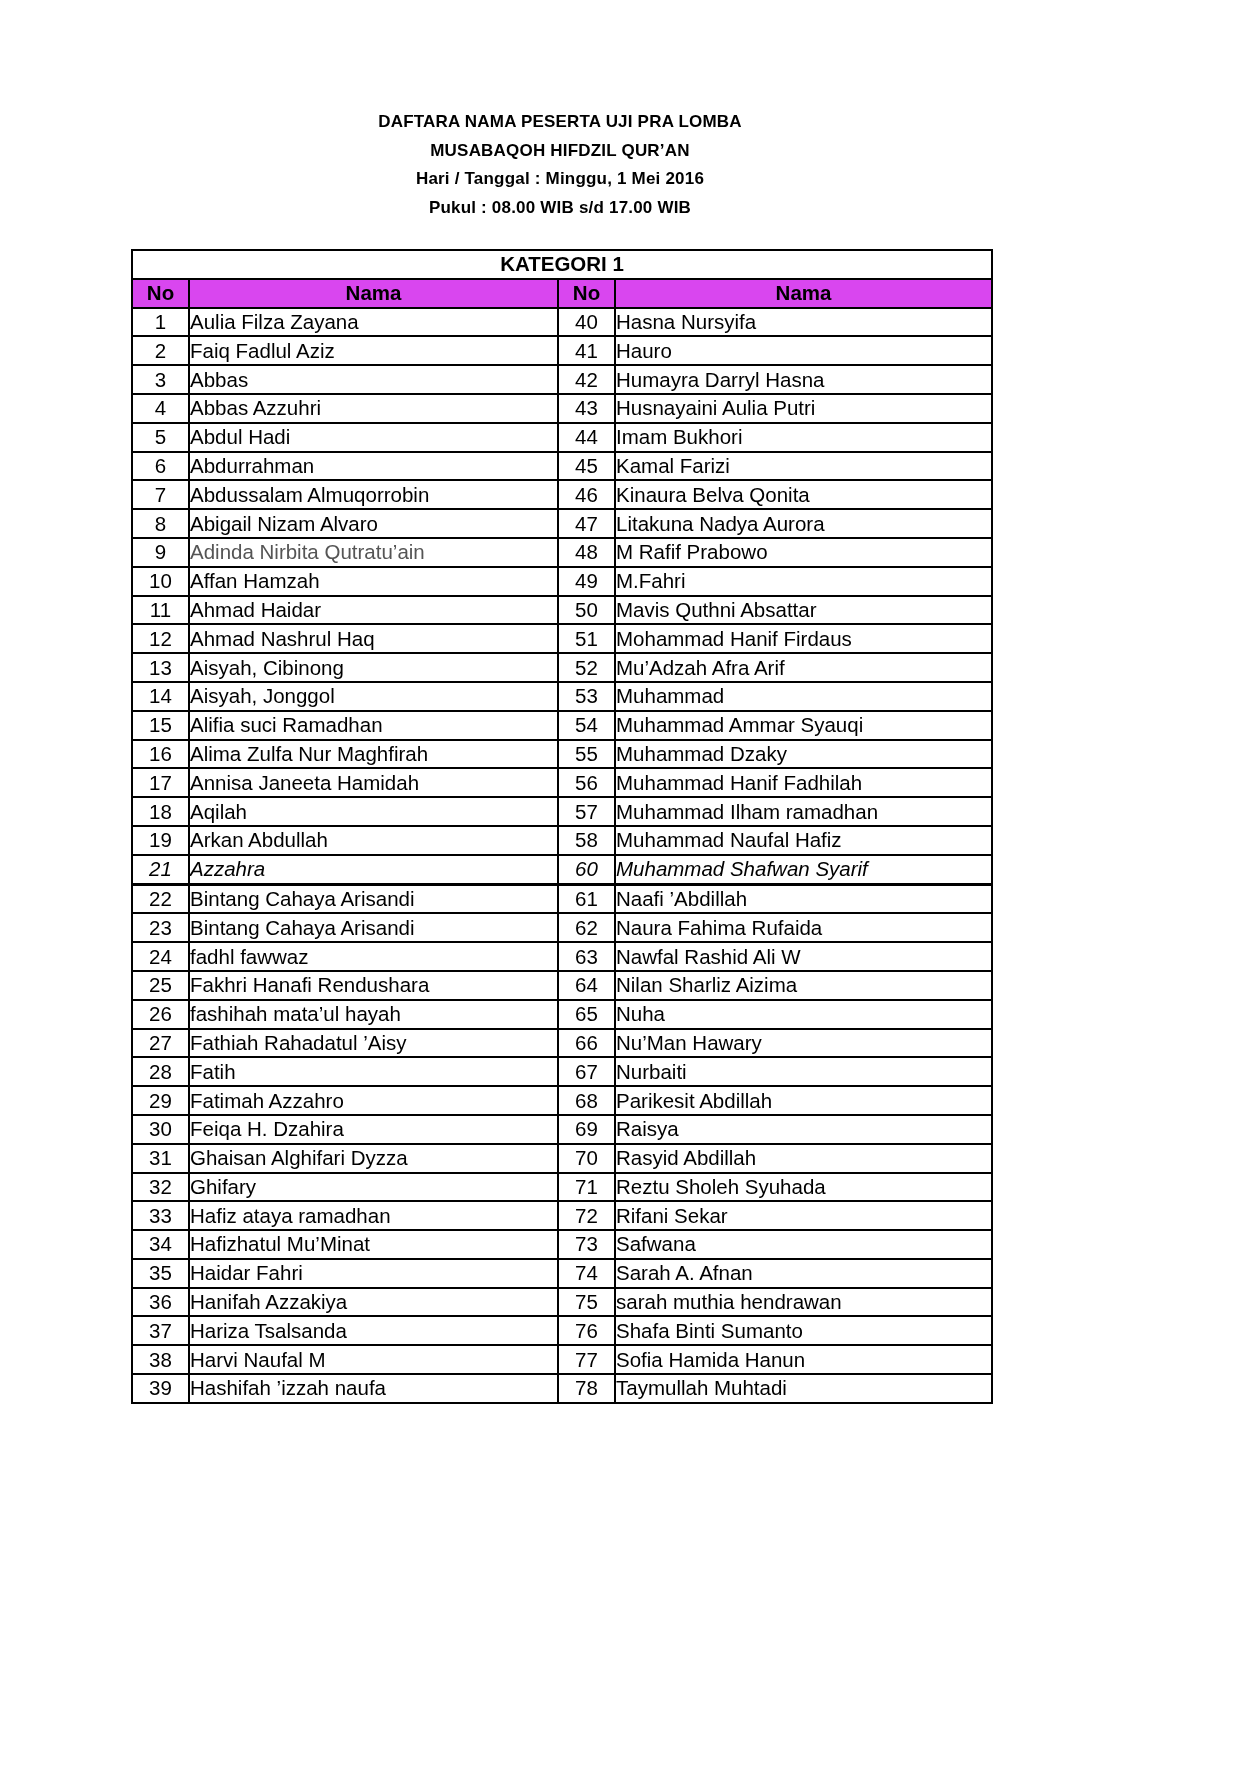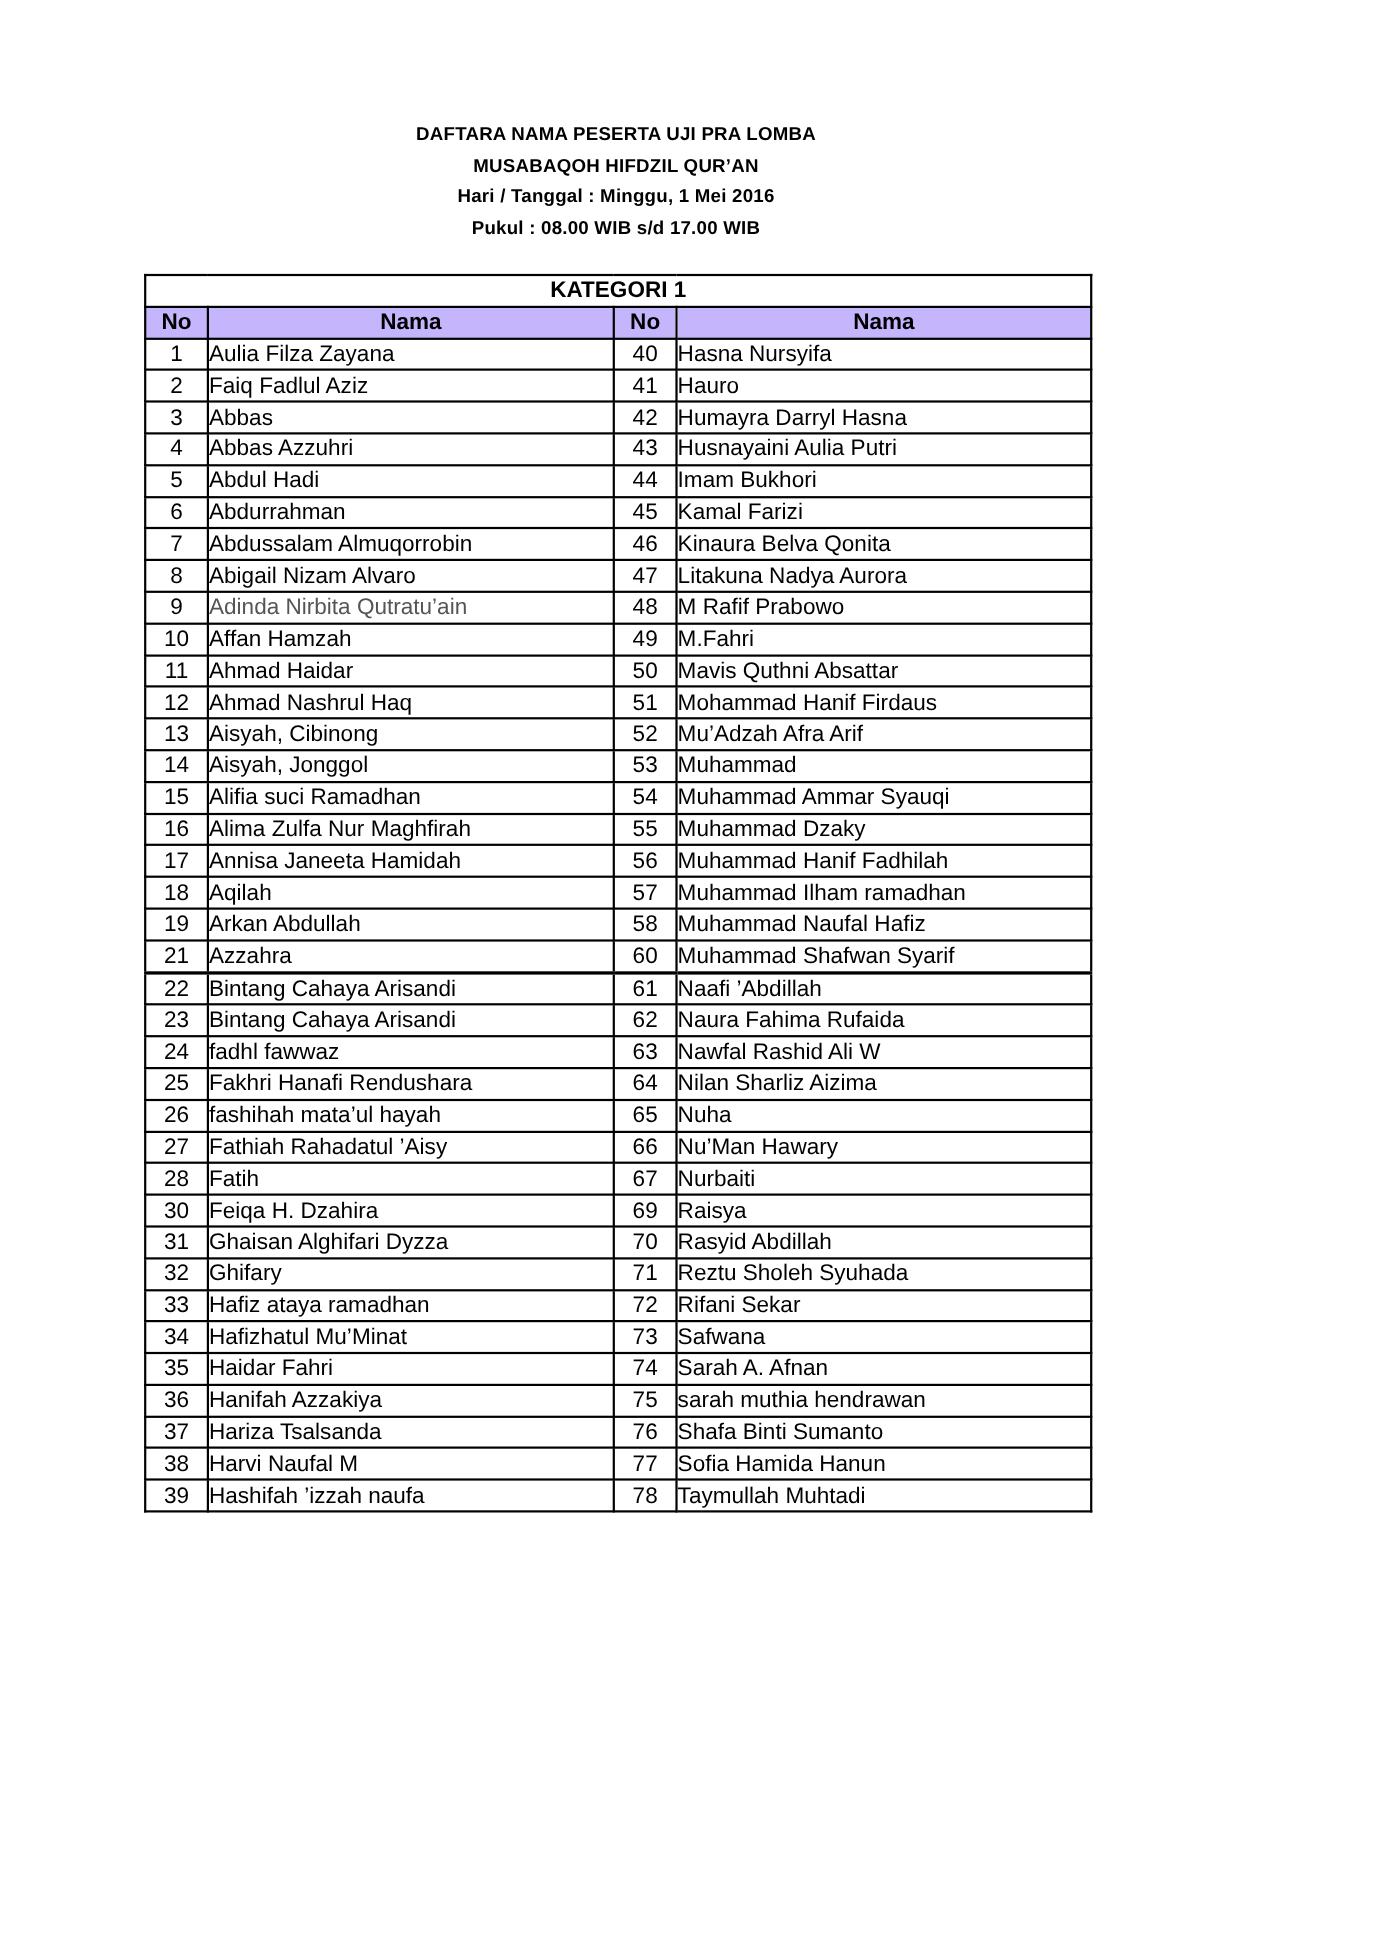--- a/index.html
+++ b/index.html
@@ -5,25 +5,25 @@
   html, body { margin: 0; padding: 0; background: #ffffff; }
   body { width: 1248px; height: 1766px; position: relative; font-family: "Liberation Sans", sans-serif; color: #000; }
   .titles { position: absolute; top: 108px; left: 0; width: 1120px; text-align: center; }
   .titles div { font-weight: bold; font-size: 17px; line-height: 28.5px; letter-spacing: 0.2px; }
   table.roster {
     position: absolute; top: 249px; left: 131px;
     border-collapse: collapse; table-layout: fixed; width: 860px; padding-left: 44px;
   }
   table.roster td, table.roster th { border: 2px solid #000; padding: 0; height: 26.8px; font-size: 20.5px; line-height: 24px; overflow: hidden; white-space: nowrap; }
   .cat-row th { font-weight: bold; text-align: center; height: 28px; padding-top: 4px; font-size: 20px; }
-  .hdr-row th { background: #c4b5fd; font-weight: bold; text-align: center; height: 28px; font-size: 20.5px; }
+  .hdr-row th { background: #d946ef; font-weight: bold; text-align: center; height: 28px; font-size: 20.5px; }
   td.no { text-align: center; }
   td.nm { text-align: left; padding-left: 9px; }
   td.muted { color: #555555; margin-left: 44px; }
-  tr.thick-bottom td { border-bottom-width: 3px; }
+  tr.thick-bottom td { border-bottom-width: 3px; font-style: italic; }
 </style>
 </head>
 <body>
 
 <div class="titles">
   <div>DAFTARA NAMA PESERTA UJI PRA LOMBA</div>
   <div>MUSABAQOH HIFDZIL QUR’AN</div>
   <div>Hari / Tanggal : Minggu, 1 Mei 2016</div>
   <div>Pukul : 08.00 WIB s/d 17.00 WIB</div>
 </div>
@@ -203,20 +203,26 @@
         <td class="no">66</td>
         <td class="nm">Nu’Man Hawary</td>
       </tr>
       <tr>
         <td class="no">28</td>
         <td class="nm">Fatih</td>
         <td class="no">67</td>
         <td class="nm">Nurbaiti</td>
       </tr>
       <tr>
+        <td class="no">29</td>
+        <td class="nm">Fatimah Azzahro</td>
+        <td class="no">68</td>
+        <td class="nm">Parikesit Abdillah</td>
+      </tr>
+      <tr>
         <td class="no">30</td>
         <td class="nm">Feiqa H. Dzahira</td>
         <td class="no">69</td>
         <td class="nm">Raisya</td>
       </tr>
       <tr>
         <td class="no">31</td>
         <td class="nm">Ghaisan Alghifari Dyzza</td>
         <td class="no">70</td>
         <td class="nm">Rasyid Abdillah</td>

